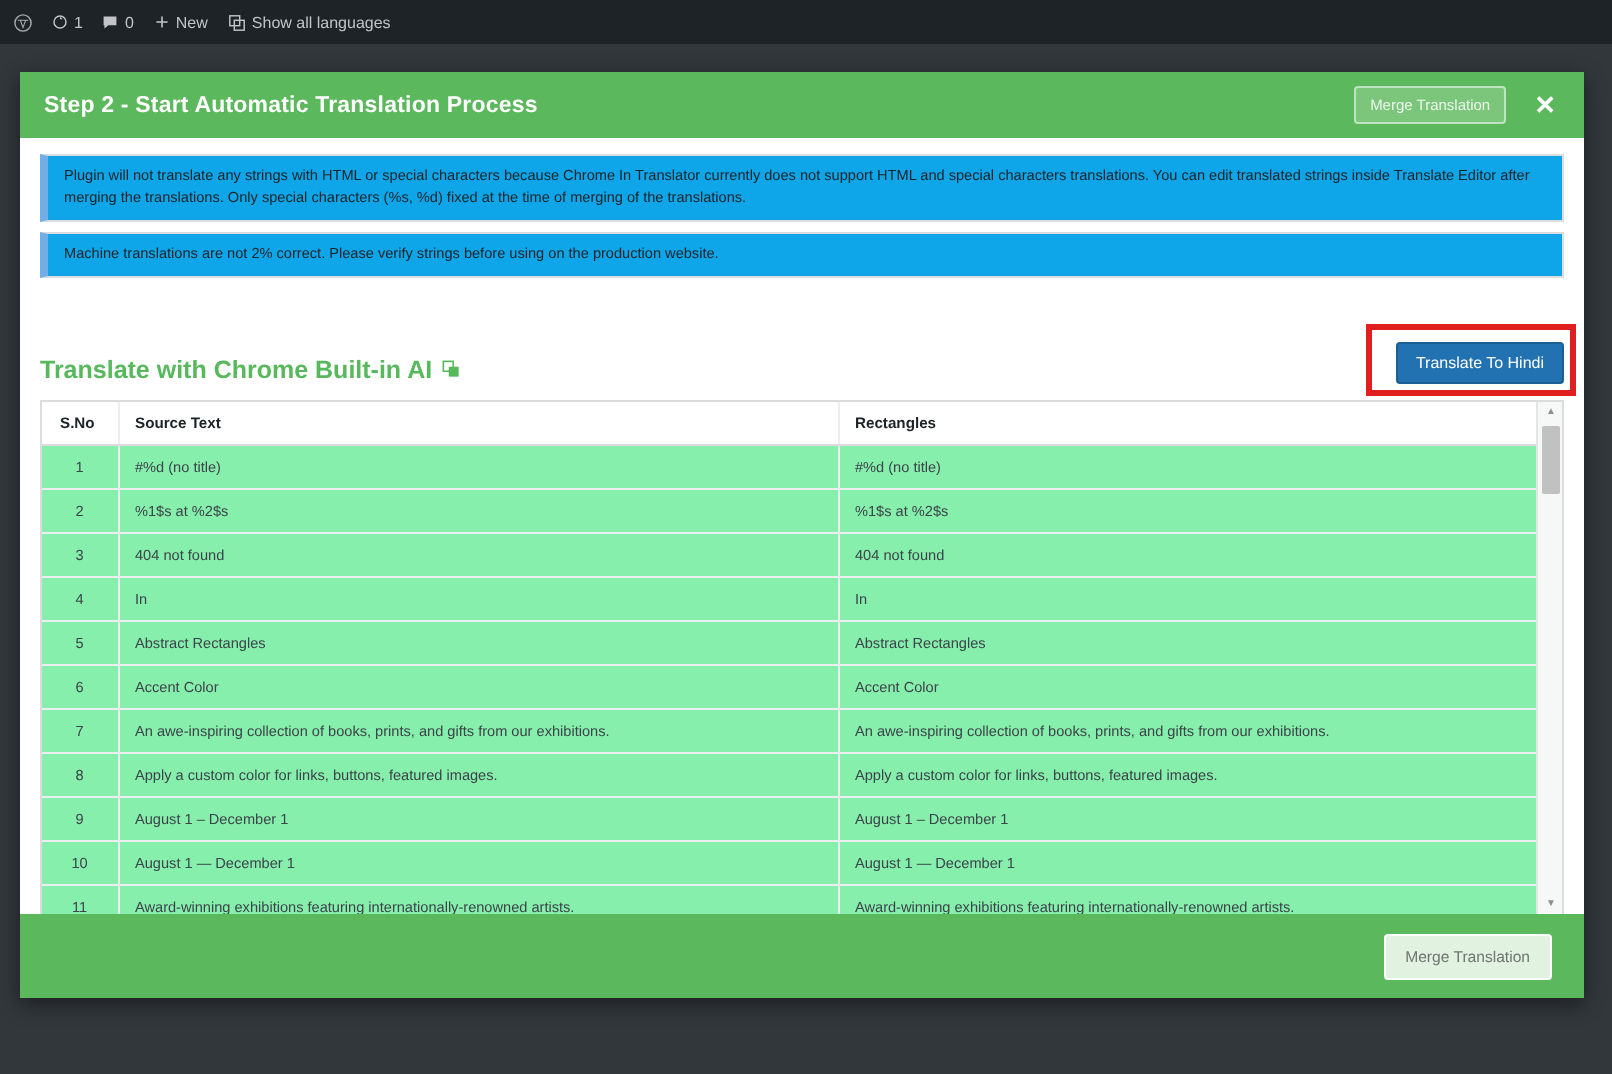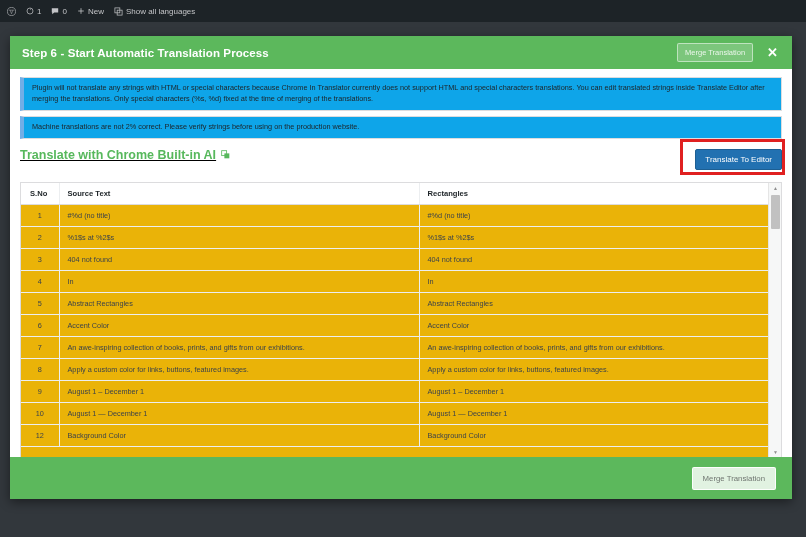--- a/index.html
+++ b/index.html
@@ -98,25 +98,24 @@
     background: #0ea5e9;
     padding: 5px 8px;
     font-size: 7.3px;
     line-height: 1.5;
     color: #1d2327;
     margin-bottom: 5px;
   }
 
   
   .section-row {
-    display: flex; align-items: flex-start;
-    margin: 4px 0 8px 0;
+    display: flex; align-items: flex-end;
+    margin: 22px 0 8px 0;
     position: relative;
     min-height: 26px;
-    text-decoration: underline;
   }
   .section-title {
     color: #57b85c;
     font-size: 12.5px;
     font-weight: bold;
     display: flex; align-items: center; gap: 5px;
   }
   .translate-glyph { display: inline-block; }
 
   .btn-wrap {
@@ -143,21 +142,21 @@
     pointer-events: none;
   }
 
   
   .table-wrap {
     flex: 1 1 auto;
     border: 1px solid #dcdcde;
     border-bottom: none;
     overflow: hidden;
     position: relative;
-    background: #eab308;
+    background: #86efac;
     display: flex;
     justify-content: space-between;
   }
   .table-scroll {
     flex: 1 1 auto;
     overflow: hidden;
   }
   table {
     width: 100%;
     border-collapse: collapse;
@@ -262,42 +261,42 @@
     </svg>
     <span>Show all languages</span>
   </div>
 </div>
 
 <div class="page-bg"></div>
 
 <div class="modal">
 
   <div class="modal-header">
-    <div class="modal-title">Step 6 - Start Automatic Translation Process</div>
+    <div class="modal-title">Step 2 - Start Automatic Translation Process</div>
     <div class="header-right">
       <button class="btn-merge-header">Merge Translation</button>
       <span class="close-x">✕</span>
     </div>
   </div>
 
   <div class="modal-body">
 
     <div class="notice">Plugin will not translate any strings with HTML or special characters because Chrome In Translator currently does not support HTML and special characters translations. You can edit translated strings inside Translate Editor after merging the translations. Only special characters (%s, %d) fixed at the time of merging of the translations.</div>
     <div class="notice">Machine translations are not 2% correct. Please verify strings before using on the production website.</div>
 
     <div class="section-row">
       <div class="section-title">
         <span>Translate with Chrome Built-in AI</span>
         <svg class="translate-glyph" width="9" height="9" viewBox="0 0 20 20">
           <rect x="1.5" y="1.5" width="11" height="11" fill="none" stroke="#57b85c" stroke-width="1.8"></rect>
           <rect x="7.5" y="7.5" width="11" height="11" fill="#57b85c"></rect>
         </svg>
       </div>
       <div class="btn-wrap">
-        <button class="btn-primary">Translate To Editor</button>
+        <button class="btn-primary">Translate To Hindi</button>
         <div class="annot-box"></div>
       </div>
     </div>
 
     <div class="table-wrap">
       <div class="table-scroll">
         <table>
           <thead>
             <tr>
               <th class="col-sno">S.No</th>
@@ -350,20 +349,25 @@
                 <td class="col-sno">9</td>
                 <td class="col-src">August 1 – December 1</td>
                 <td>August 1 – December 1</td>
               </tr>
               <tr>
                 <td class="col-sno">10</td>
                 <td class="col-src">August 1 — December 1</td>
                 <td>August 1 — December 1</td>
               </tr>
               <tr>
+                <td class="col-sno">11</td>
+                <td class="col-src">Award-winning exhibitions featuring internationally-renowned artists.</td>
+                <td>Award-winning exhibitions featuring internationally-renowned artists.</td>
+              </tr>
+              <tr>
                 <td class="col-sno">12</td>
                 <td class="col-src">Background Color</td>
                 <td>Background Color</td>
               </tr>
             </tbody>
         </table>
       </div>
       <div class="vscroll">
         <div class="arrow up">▲</div>
         <div class="thumb"></div>

